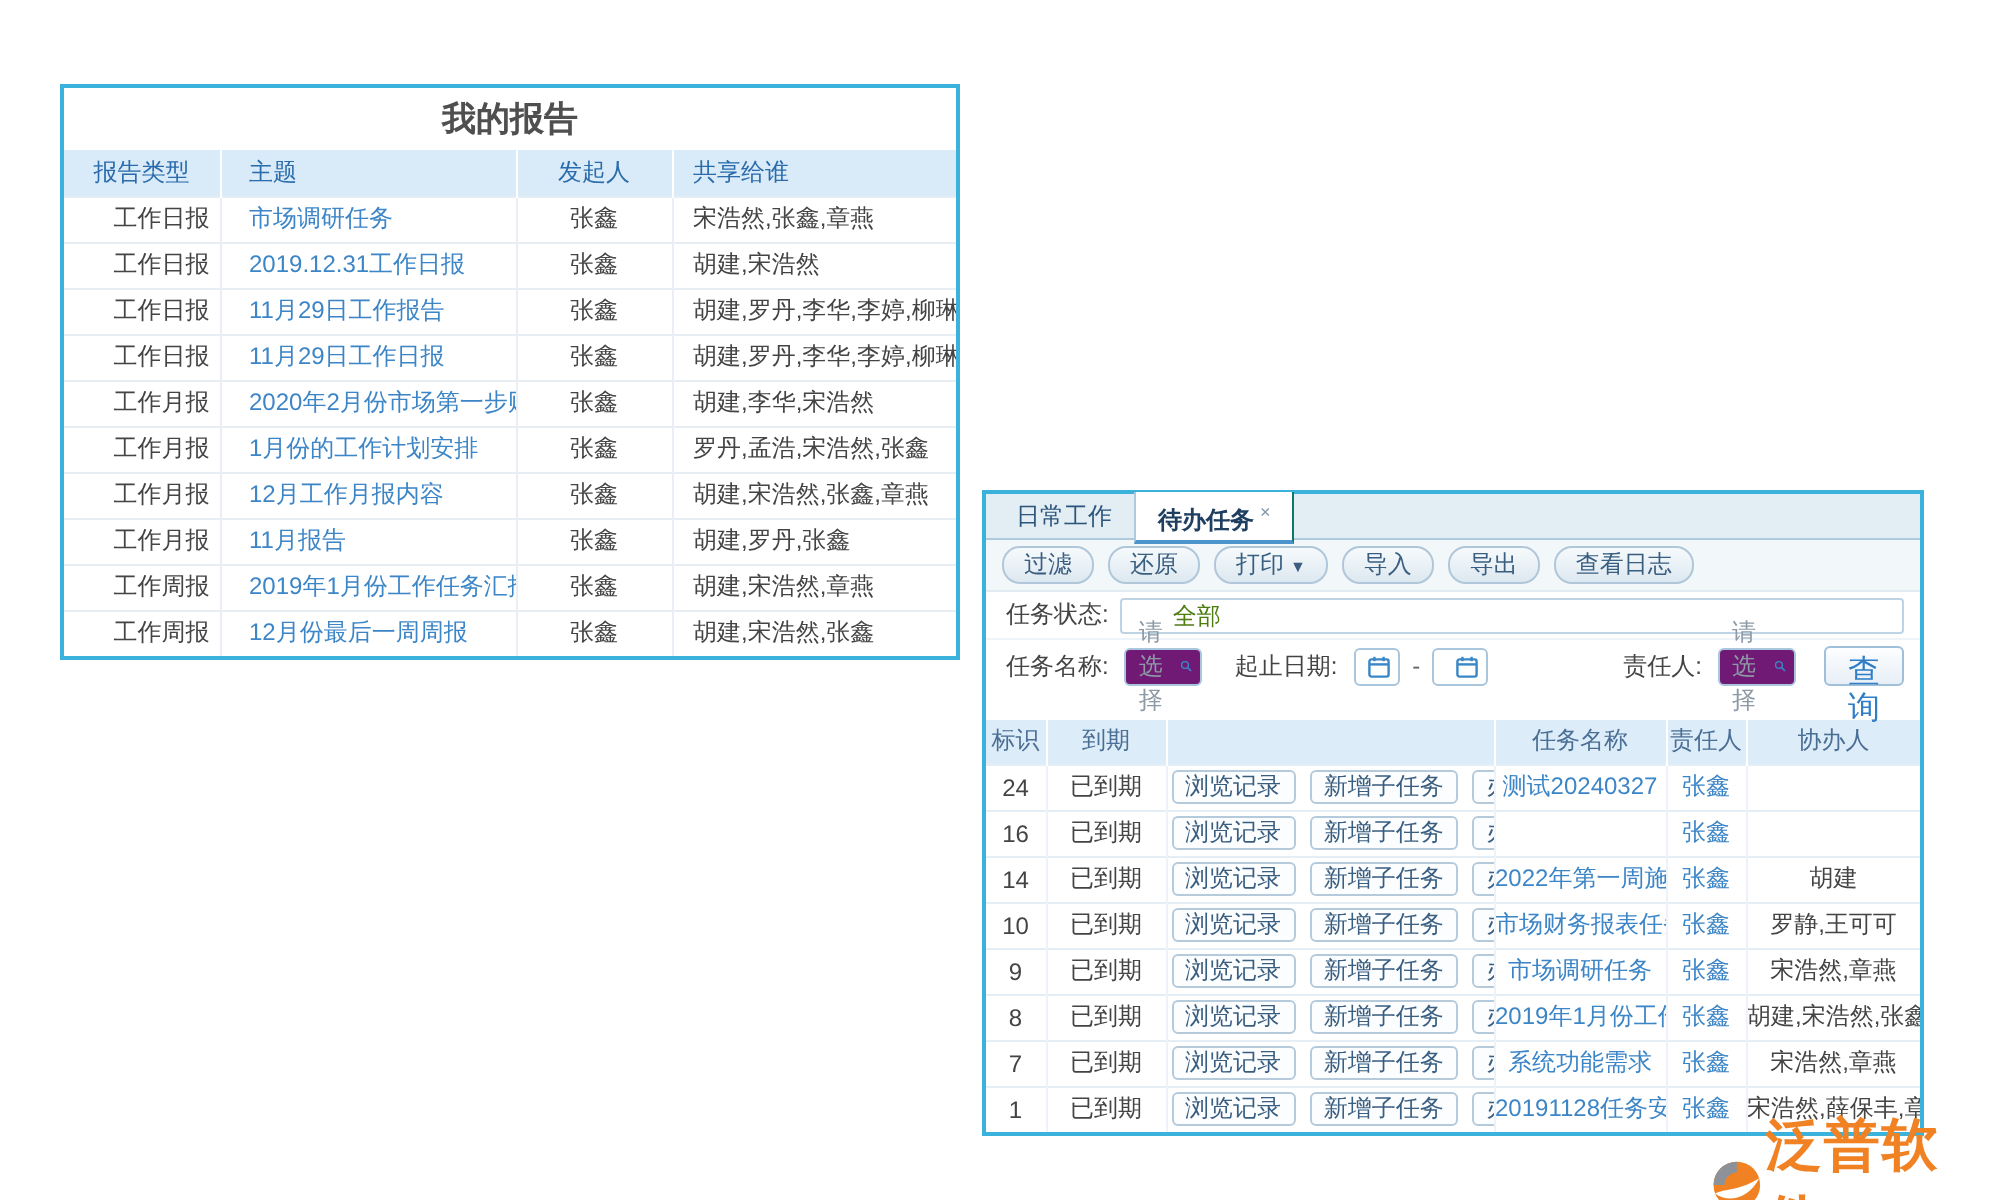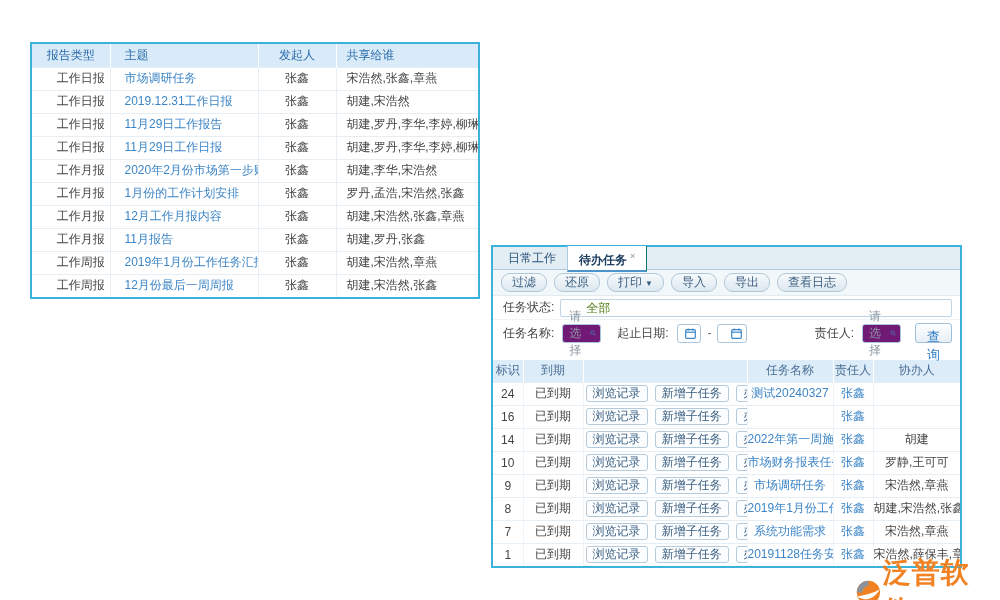--- a/index.html
+++ b/index.html
@@ -51,21 +51,21 @@
     background:#fff; font-size:12px; color:#4d7c0f; line-height:16px; padding:0 25px;
     margin-left:2px; }
   .picker { display:inline-flex; align-items:center; height:19px; background:#701a75;
     border:1px solid #a9c6dc; border-radius:3px; padding:0 4px 0 6px; cursor:pointer; }
   .picker .ph { font-size:12px; color:#8d9aa5; margin-right:3px; }
   .datebox { display:inline-flex; align-items:center; justify-content:flex-end;
     width:47px; height:19px; background:#fff; border:1px solid #a9c6dc;
     border-radius:3px; padding:0 4px; cursor:text; }
   .datebox2 { width:58px; }
   .dash { font-size:12px; color:#666; padding:0 2px; }
-  .search-btn { font-size:13px; color:#2f7ec7; background:linear-gradient(#fdfeff,#e7eff6);
+  .search-btn { font-size:16px; color:#2f7ec7; background:linear-gradient(#fdfeff,#e7eff6);
     border:1px solid #9fc0d8; border-radius:3px; height:20px; line-height:18px;
     padding:4px 11px; cursor:pointer; font-family:inherit; margin-left:10px; }
   .spacer { height:14px; }
 
   .tasks-panel th { background:#dcecf8; color:#4a6e94; font-weight:normal;
     height:22px; border-left:1px solid #fff; }
   .tasks-panel th:first-child { border-left:none; }
   .tasks-panel td { height:23px; border-top:1px solid #e6eef5;
     border-left:1px solid #edf3f8; color:#444; text-align:center;
     white-space:nowrap; overflow:hidden; }
@@ -86,20 +86,21 @@
     margin-left:2px; }
   .brand-url { font-size:13px; font-weight:bold; color:#ee7f3a; margin-top:0px;
     letter-spacing:0.5px; }
 </style>
 </head>
 <body>
 
 <div class="canvas">
 
   <section class="reports-panel">
+    <div class="reports-title">我的报告</div>
     <table>
       <thead>
         <tr>
           <th class="rc-type">报告类型</th>
           <th class="rc-subject">主题</th>
           <th class="rc-init">发起人</th>
           <th class="rc-share">共享给谁</th>
         </tr>
       </thead>
       <tbody>

